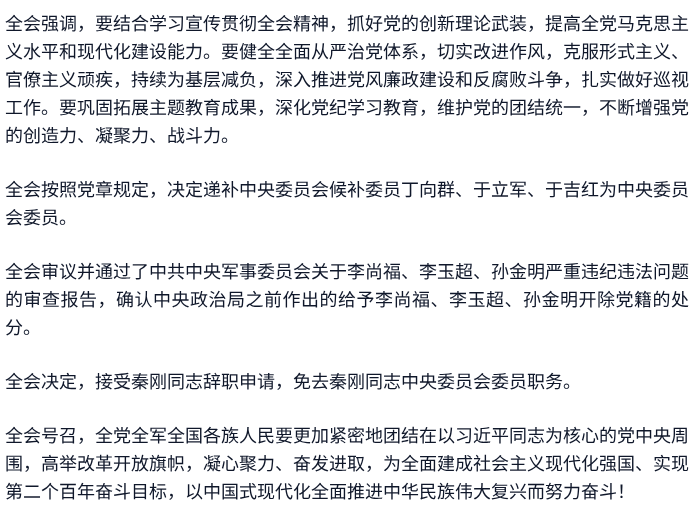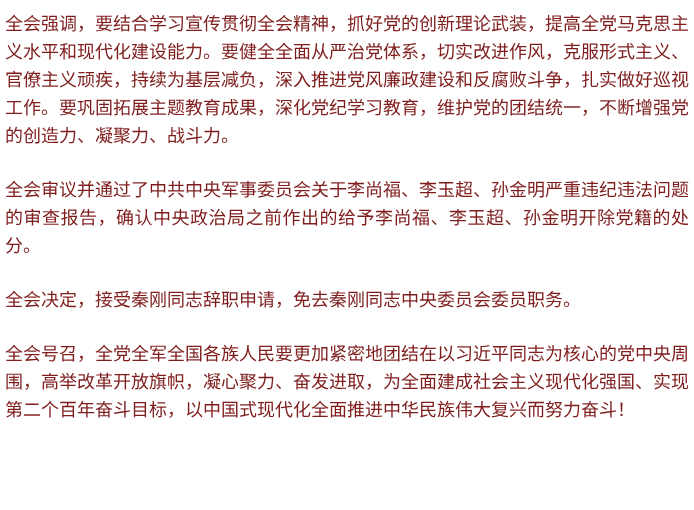--- a/index.html
+++ b/index.html
@@ -10,36 +10,37 @@
   body {
     width: 694px;
     height: 510px;
     overflow: hidden;
   }
   .article-body {
     box-sizing: border-box;
     width: 694px;
     padding: 10px 5px 0 5px;
     font-family: "Liberation Sans", "DejaVu Sans", sans-serif;
-    color: #7f1d1d;
+    color: #0f172a;
   }
   .article-body p {
     margin: 0 0 26px 0;
     font-size: 18px;
     line-height: 28px;
     text-align: justify;
     letter-spacing: 0;
     word-break: break-all;
   }
   .article-body p:last-child {
     margin-bottom: 4px;
     font-family: Liberation Serif, serif;
   }
 </style>
 </head>
 <body>
 
 <main class="article-body">
   <p>全会强调，要结合学习宣传贯彻全会精神，抓好党的创新理论武装，提高全党马克思主义水平和现代化建设能力。要健全全面从严治党体系，切实改进作风，克服形式主义、官僚主义顽疾，持续为基层减负，深入推进党风廉政建设和反腐败斗争，扎实做好巡视工作。要巩固拓展主题教育成果，深化党纪学习教育，维护党的团结统一，不断增强党的创造力、凝聚力、战斗力。</p>
+  <p>全会按照党章规定，决定递补中央委员会候补委员丁向群、于立军、于吉红为中央委员会委员。</p>
   <p>全会审议并通过了中共中央军事委员会关于李尚福、李玉超、孙金明严重违纪违法问题的审查报告，确认中央政治局之前作出的给予李尚福、李玉超、孙金明开除党籍的处分。</p>
   <p>全会决定，接受秦刚同志辞职申请，免去秦刚同志中央委员会委员职务。</p>
   <p>全会号召，全党全军全国各族人民要更加紧密地团结在以习近平同志为核心的党中央周围，高举改革开放旗帜，凝心聚力、奋发进取，为全面建成社会主义现代化强国、实现第二个百年奋斗目标，以中国式现代化全面推进中华民族伟大复兴而努力奋斗！</p>
 </main>
 
 </body></html>

